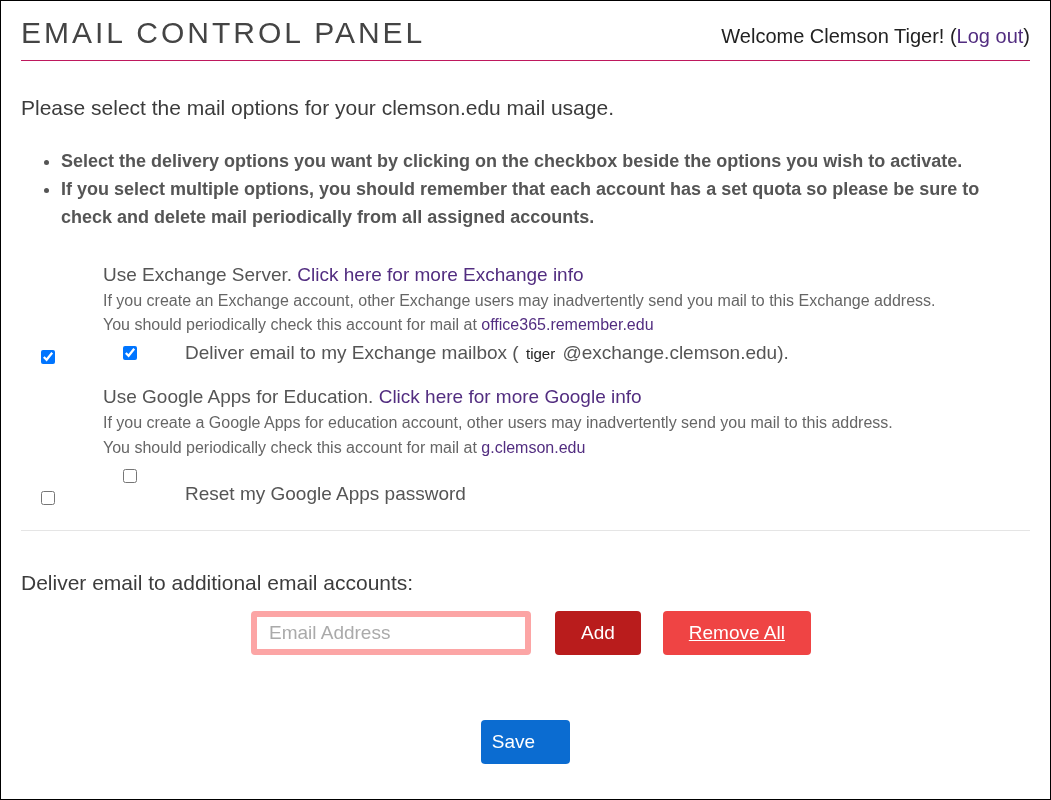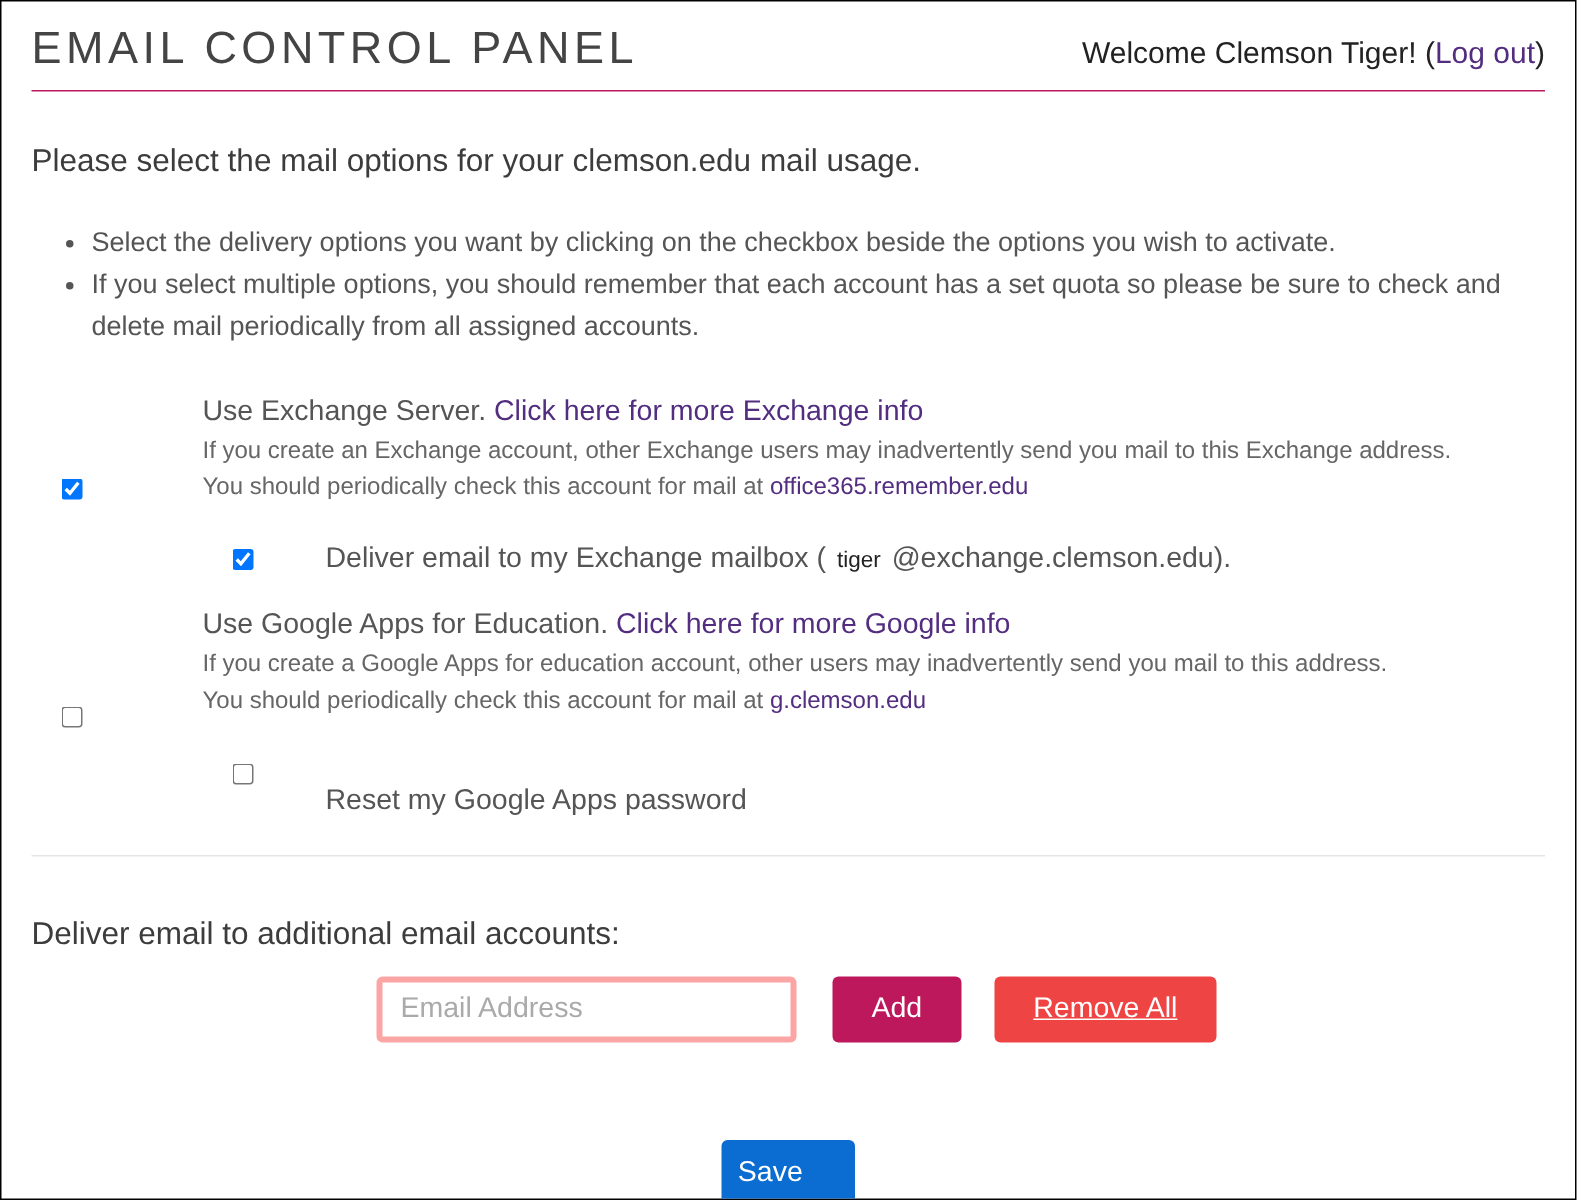--- a/index.html
+++ b/index.html
@@ -48,27 +48,27 @@
     }
     ul.instructions {
       list-style: disc;
       padding-left: 40px;
       margin-bottom: 32px;
     }
     ul.instructions li {
       font-size: 18px;
       color: #555;
       line-height: 1.55;
+      font-weight: bold;
     }
     .option-block {
       display: flex;
-      align-items: center;
+      align-items: flex-end;
       margin-bottom: 22px;
       padding-left: 20px;
-      gap: 32px;
     }
     .option-block input[type="checkbox"] {
       margin-top: 4px;
       margin-right: 48px;
       width: 14px;
       height: 14px;
     }
     .option-content {
       flex: 1;
     }
@@ -78,21 +78,21 @@
     }
     .option-desc {
       font-size: 16px;
       color: #666;
       line-height: 1.55;
       margin-top: 3px;
     }
     .sub-option {
       display: flex;
       align-items: flex-start;
-      margin-top: 24px;
+      margin-top: 4px;
       padding-left: 20px;
     }
     .sub-option input[type="checkbox"] {
       margin-top: 4px;
       margin-right: 48px;
       width: 14px;
       height: 14px;
     }
     .sub-content {
       flex: 1;
@@ -120,41 +120,41 @@
       display: flex;
       align-items: center;
       justify-content: flex-start;
       padding-left: 230px;
     }
     .email-input {
       width: 280px;
       height: 44px;
       font-size: 19px;
       padding: 0 12px;
-      border: 4px solid #fca5a5;
+      border: 6px solid #fca5a5;
       border-radius: 4px;
       color: #999;
       margin-right: 24px;
     }
     .email-input::placeholder {
       color: #aaa;
     }
     .btn {
       height: 44px;
       border: none;
       border-radius: 4px;
       font-size: 19px;
       font-weight: 400;
       color: #fff;
       cursor: pointer;
       padding: 0 26px;
       margin-right: 22px;
     }
     .btn-add {
-      background: #be185d;
+      background: #b91c1c;
     }
     .btn-remove {
       background: #ef4444;
       text-decoration: underline;
     }
     .save-row {
       text-align: center;
       margin-top: 65px;
     }
     .btn-save {

